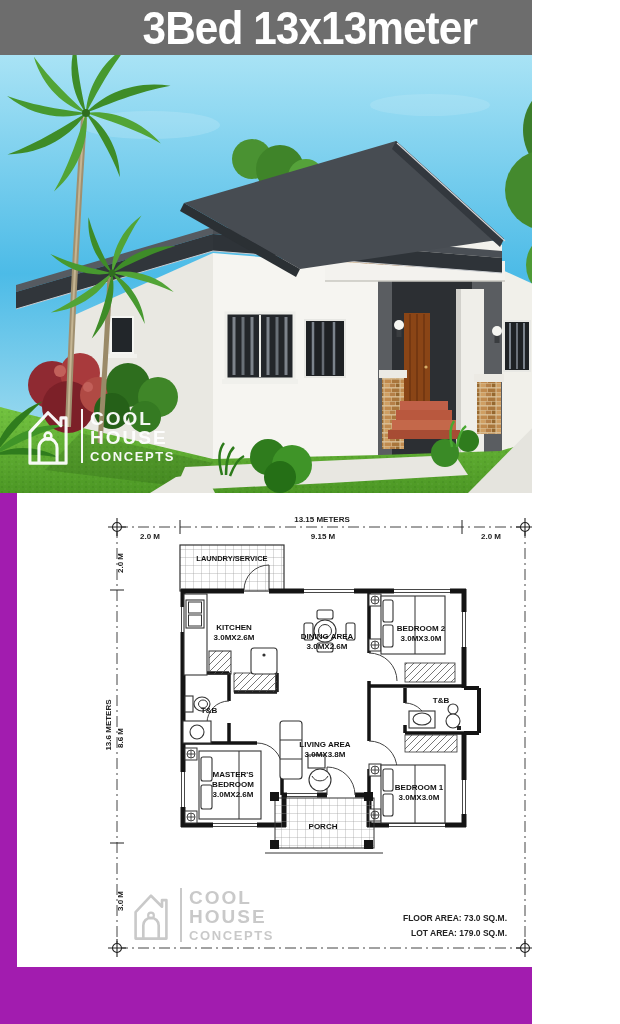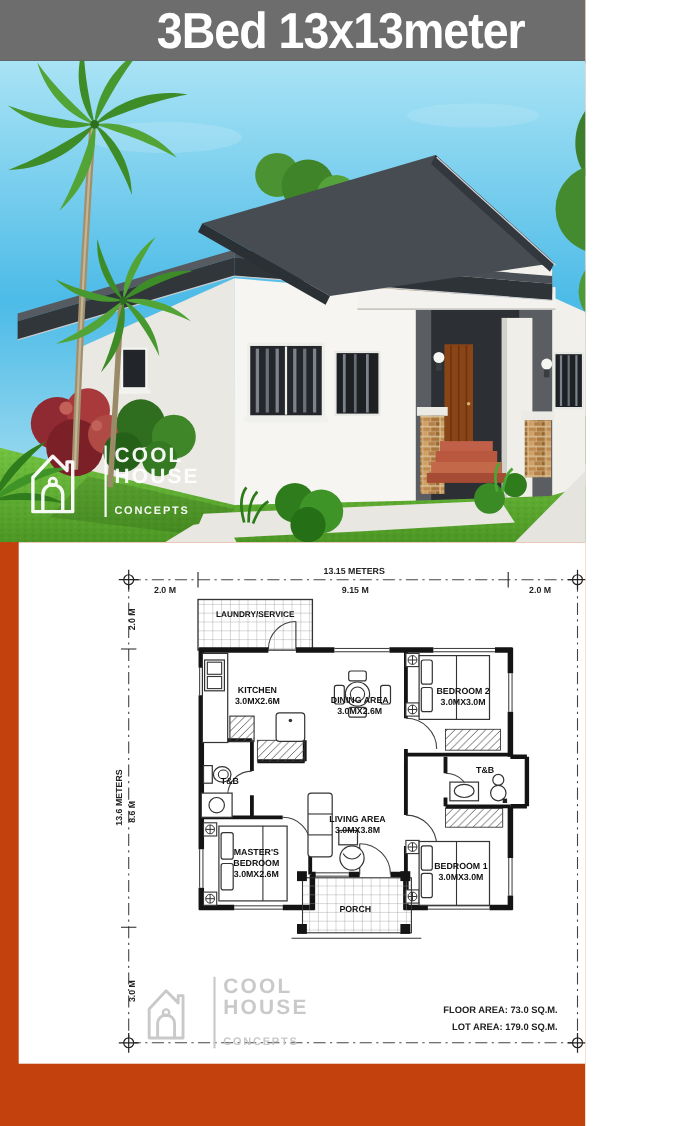--- a/index.html
+++ b/index.html
@@ -1,36 +1,36 @@
 <!DOCTYPE html>
 <html><head>
 <meta charset="utf-8">
 <style>
   html,body{margin:0;padding:0;background:#fff;}
-  .page{position:relative;width:532px;height:1024px;overflow:hidden;background:#c2410c;
+  .page{position:relative;width:532px;height:1024px;overflow:hidden;background:#a21caf;
         font-family:"Liberation Sans",sans-serif;}
   
   .banner{position:absolute;left:0;width:620px;display:flex;align-items:center;justify-content:center;
           background:#6d6d6d;color:#fff;}
   .banner-top{top:0;height:55px;border-bottom:2px solid #3f3f3f;}
   .banner-top span{font-size:46px;font-weight:700;letter-spacing:-1px;transform:scaleX(.92);white-space:nowrap;}
   .banner-bottom{top:967px;height:57px;border-top:4px solid #1b1b1b;border-bottom:7px solid #0e0e0e;
                  box-sizing:border-box;cursor:pointer;}
   .banner-bottom span{font-size:38px;font-weight:700;letter-spacing:-1px;transform:scaleX(.94);white-space:nowrap;}
   
   .photo{position:absolute;left:0;top:55px;width:620px;height:438px;overflow:hidden;}
   .photo svg{display:block;}
   
-  .chc-logo{position:absolute;display:flex;align-items:center;gap:21px;}
+  .chc-logo{position:absolute;display:flex;align-items:center;gap:7px;}
   .chc-logo.on-photo{left:22px;top:350px;color:#fff;opacity:.95;}
   .chc-logo.on-plan{left:112px;top:395px;color:#c4c4c4;opacity:.9;}
   .chc-icon{flex:0 0 auto;}
   .chc-text{display:flex;flex-direction:column;border-left:2px solid currentColor;padding-left:7px;line-height:1;}
   .chc-text .big{font-size:19px;font-weight:700;letter-spacing:2px;}
-  .chc-text .small{font-size:10px;font-weight:700;letter-spacing:1.6px;margin-top:17px;}
+  .chc-text .small{font-size:13px;font-weight:700;letter-spacing:1.6px;margin-top:3px;}
   
   .plan{position:absolute;left:17px;top:493px;width:620px;height:474px;background:#fff;}
   .plan svg{display:block;}
   text{font-family:"Liberation Sans",sans-serif;}
   .dimtxt{font-size:8px;font-weight:700;fill:#222;}
   .roomtxt{font-size:8px;font-weight:700;fill:#111;}
   .smalltxt{font-size:7.5px;font-weight:700;fill:#111;}
   .areatxt{font-size:8.5px;font-weight:700;fill:#222;}
   .wall{stroke:#141414;fill:none;}
   .thin{stroke:#333;stroke-width:1;fill:none;}

